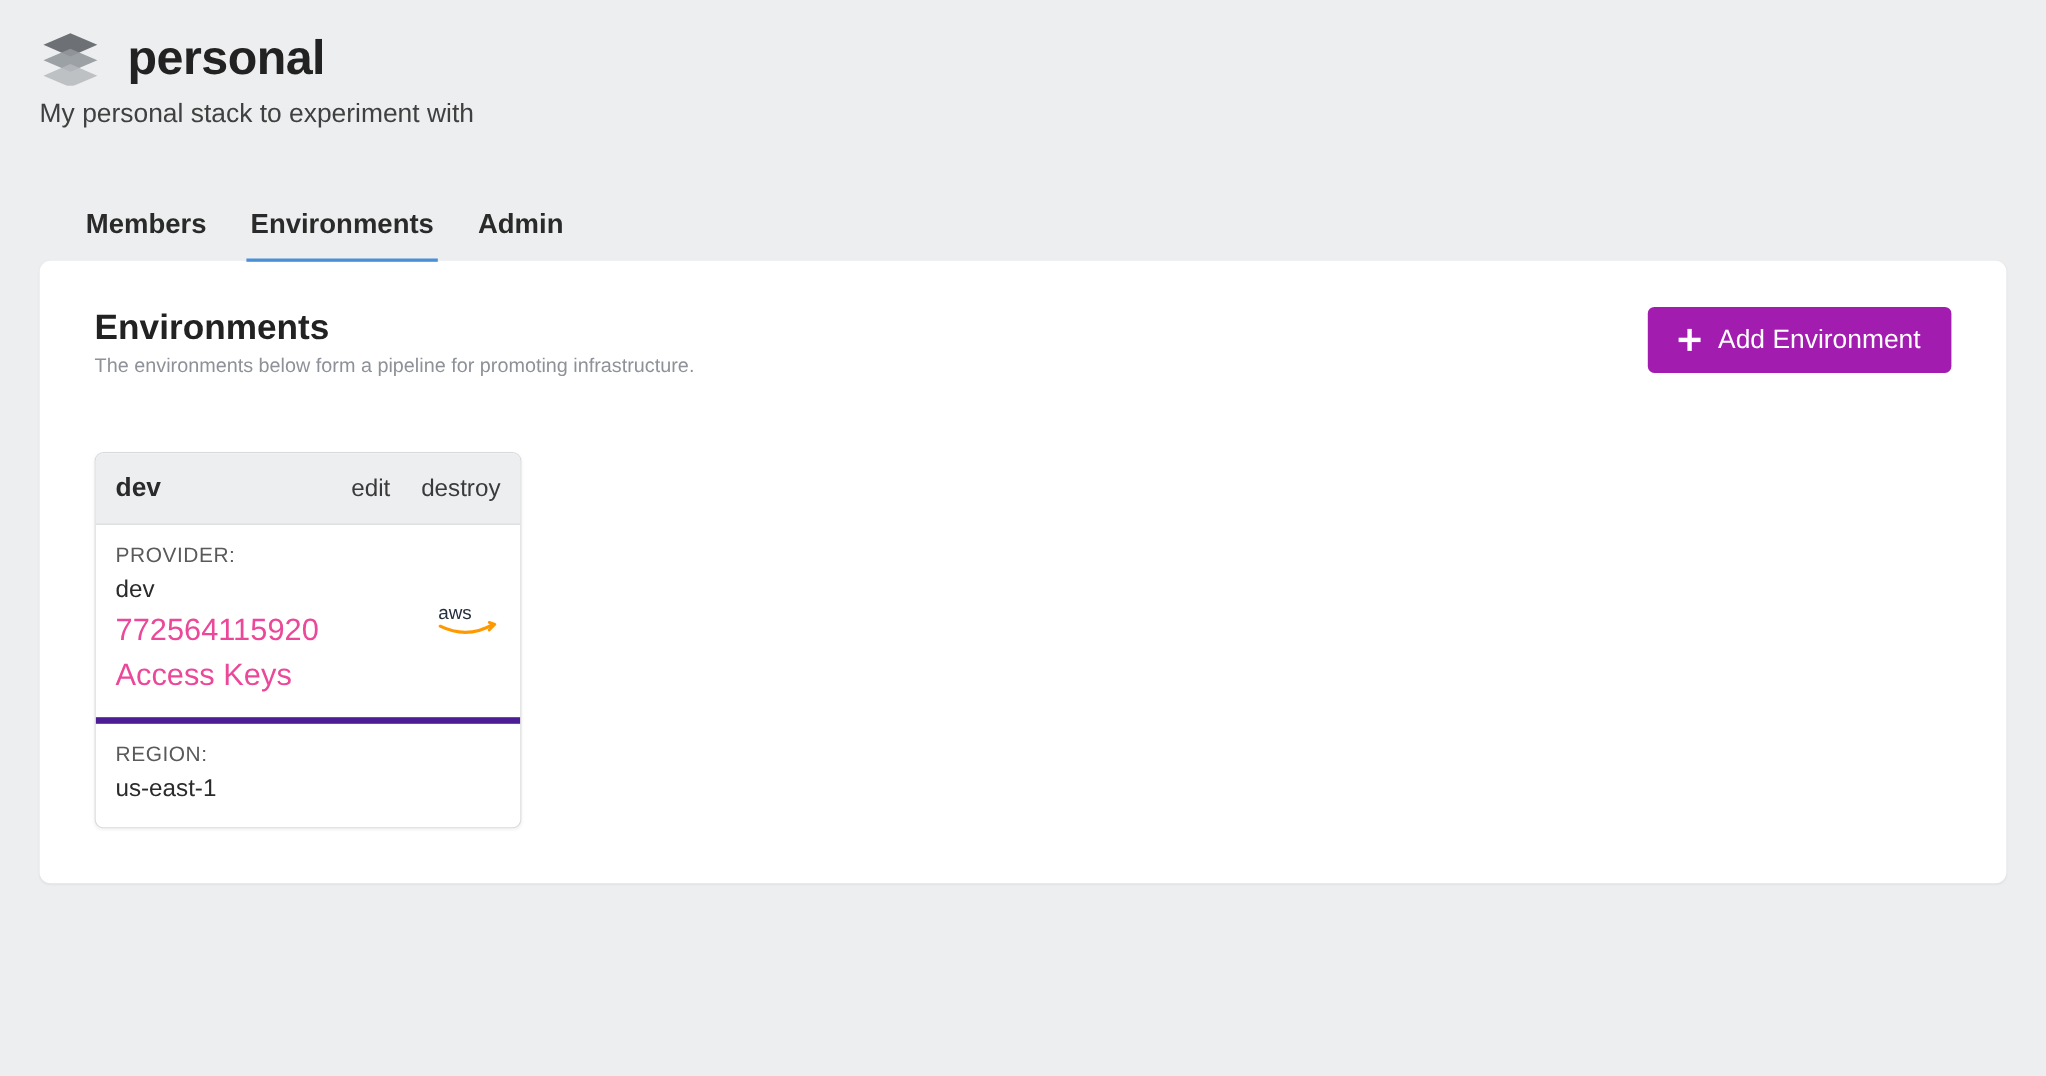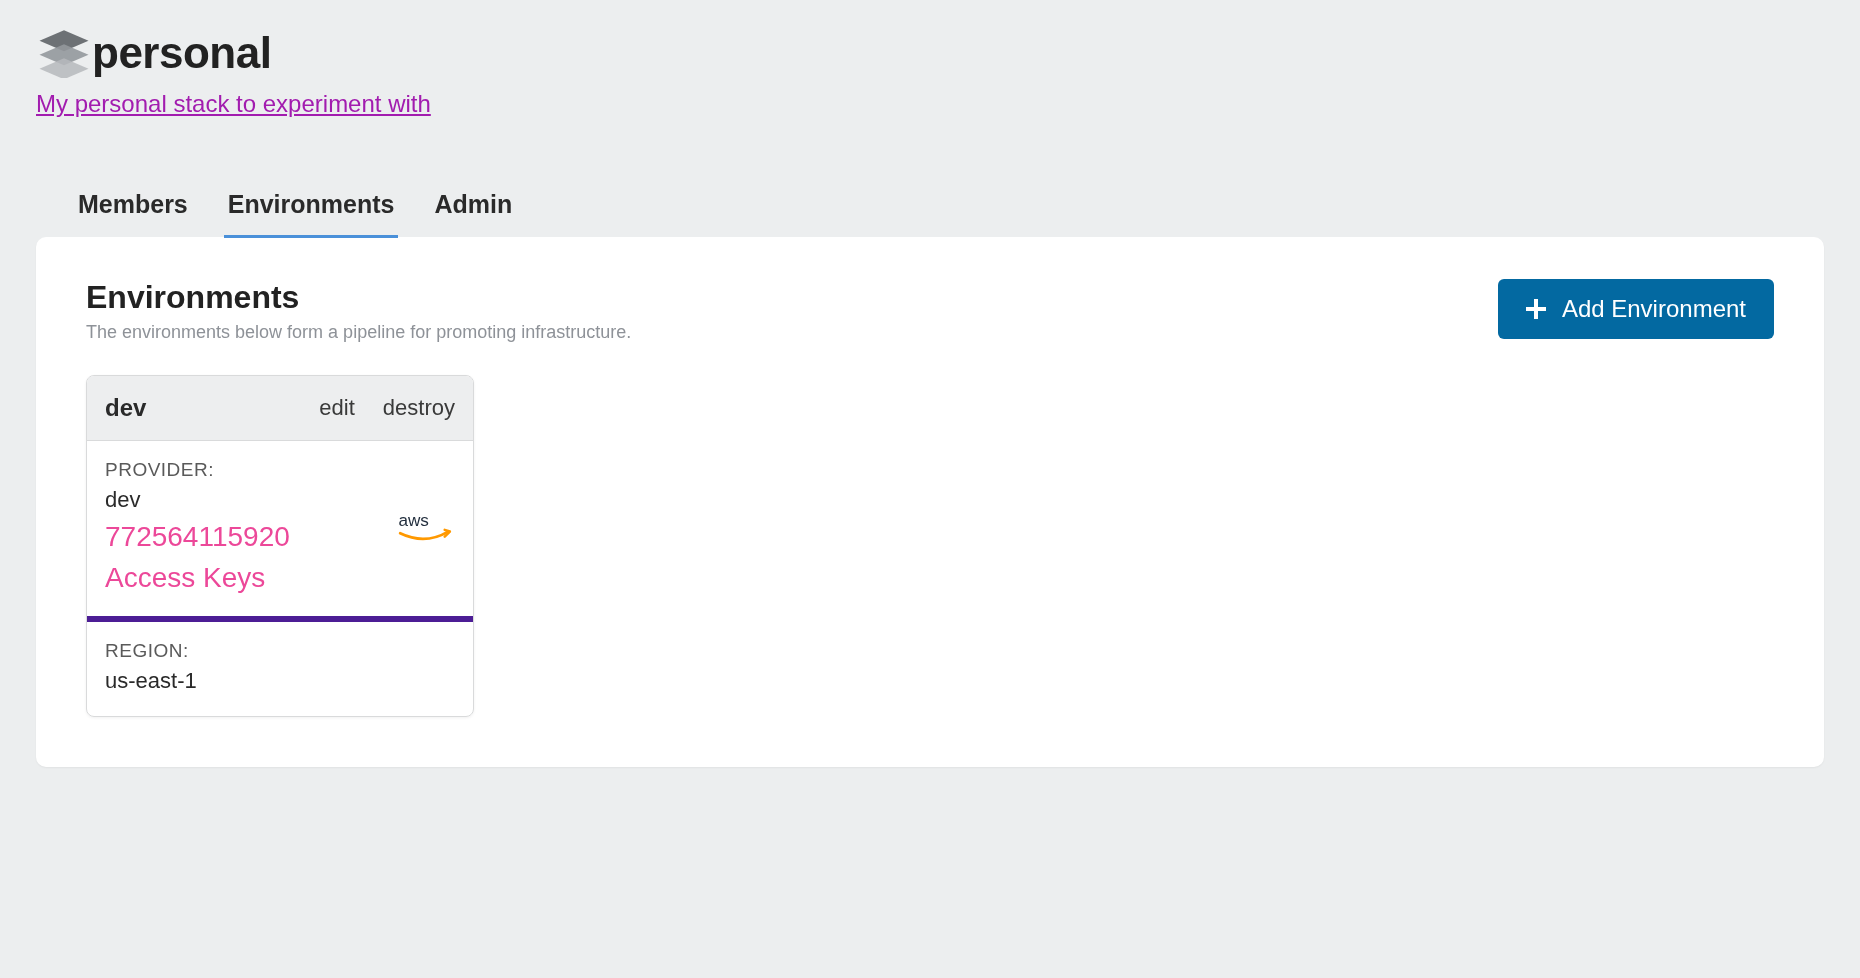--- a/index.html
+++ b/index.html
@@ -14,44 +14,44 @@
       padding: 0;
       width: 1860px;
       min-height: 978px;
     }
     .page-wrap {
       padding: 28px 36px 0 36px;
     }
     .header {
       display: flex;
       align-items: center;
+      gap: 24px;
       margin-bottom: 12px;
     }
     .stack-icon {
       width: 56px;
       height: 50px;
       position: relative;
       flex-shrink: 0;
     }
     .stack-icon svg {
       width: 56px;
       height: 50px;
     }
     .stack-title {
       font-size: 44px;
       font-weight: 700;
       color: #222;
       letter-spacing: -0.5px;
     }
     .stack-subtitle {
       font-size: 24px;
-      color: #a21caf;
+      color: #404040;
       margin-top: 2px;
       margin-bottom: 60px;
-      text-decoration: underline;
     }
     .tabs {
       display: flex;
       gap: 32px;
       padding-left: 38px;
     }
     .tab {
       font-size: 25px;
       font-weight: 600;
       color: #2a2a2a;
@@ -82,21 +82,21 @@
       font-size: 32px;
       font-weight: 700;
       color: #222;
       margin-bottom: 6px;
     }
     .panel-subtitle {
       font-size: 18px;
       color: #8e9298;
     }
     .add-btn {
-      background: #0369a1;
+      background: #a21caf;
       color: #fff;
       border: none;
       border-radius: 6px;
       font-size: 24px;
       font-weight: 500;
       padding: 16px 28px;
       display: flex;
       align-items: center;
       gap: 16px;
       cursor: pointer;
@@ -122,21 +122,21 @@
     .plus-icon::after {
       top: 8px;
       left: 0;
       width: 20px;
       height: 4px;
     }
     .env-card {
       width: 388px;
       border: 1px solid #d9dadb;
       border-radius: 8px;
-      margin-top: 32px;
+      margin-top: 68px;
       box-shadow: 0 1px 3px rgba(0,0,0,0.06);
       overflow: hidden;
     }
     .env-card-header {
       background: #edeeef;
       border-bottom: 1px solid #d9dadb;
       padding: 18px 18px 18px 18px;
       display: flex;
       align-items: center;
       justify-content: space-between;

